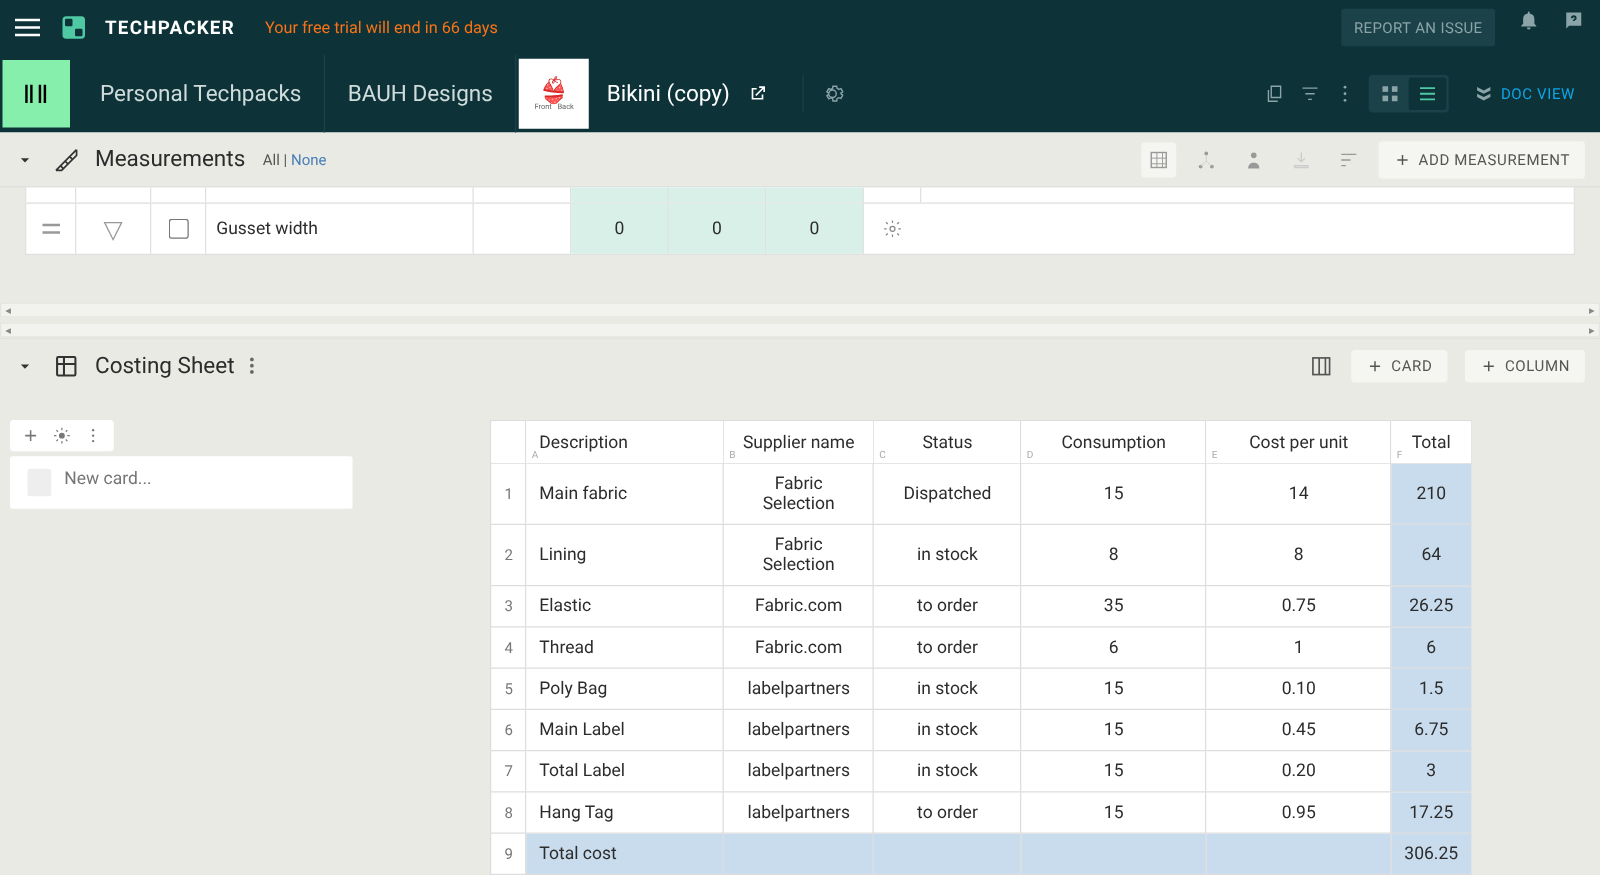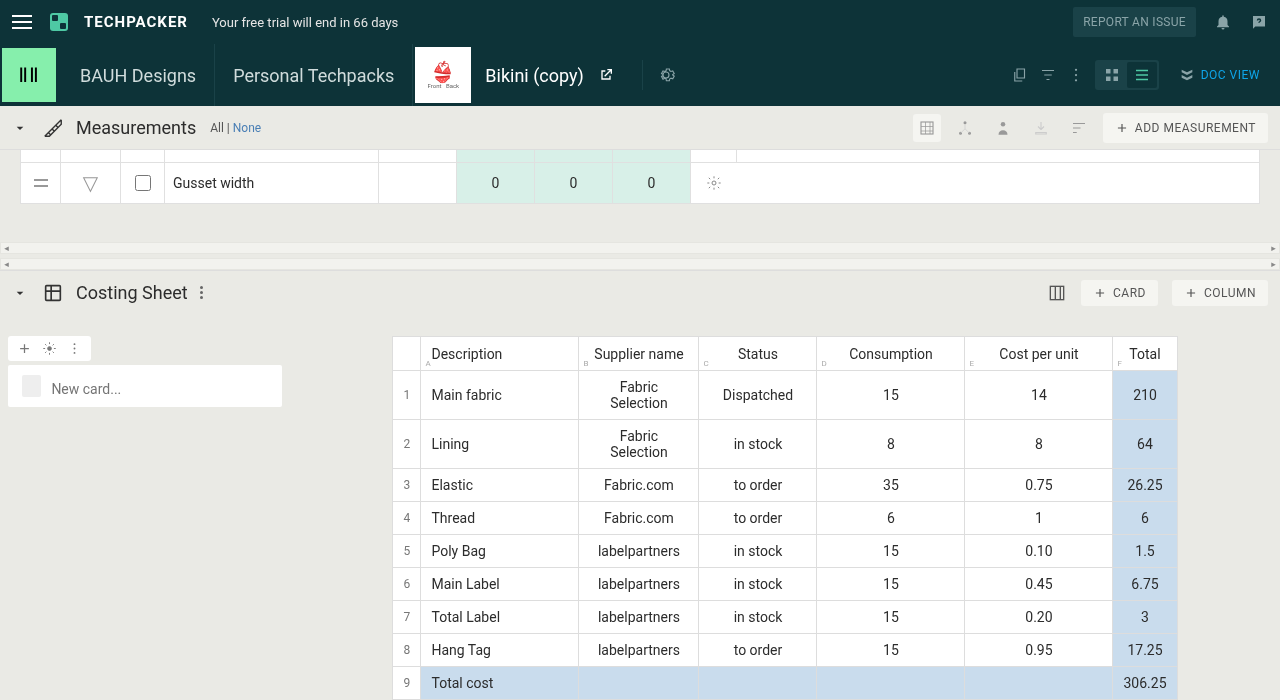--- a/index.html
+++ b/index.html
@@ -5,22 +5,22 @@
 *{box-sizing:border-box;margin:0;padding:0;font-family:-apple-system,BlinkMacSystemFont,"Segoe UI",Roboto,sans-serif}
 body{background:#eaeae5;width:1280px;height:700px;overflow:hidden;color:#2c2c2c}
 .topbar{background:#0d3338;height:44px;display:flex;align-items:center;padding:0 12px;color:#fff}
 .hamburger{width:24px;height:24px;display:flex;flex-direction:column;justify-content:center;gap:4px;cursor:pointer;margin-right:14px}
 .hamburger span{height:2px;background:#fff;width:20px}
 .logo{display:flex;align-items:center;gap:16px;font-weight:700;letter-spacing:1px;font-size:15px}
 .logo-icon{width:18px;height:18px;background:#4ec9a4;border-radius:3px;position:relative}
 .logo-icon::before,.logo-icon::after{content:"";position:absolute;width:6px;height:6px;background:#0d3338;border-radius:1px}
 .logo-icon::before{top:2px;left:2px}
 .logo-icon::after{bottom:2px;right:2px}
-.trial{margin-left:24px;color:#e5e5e5;font-size:13px}
-.topbar-right{margin-left:auto;display:flex;align-items:center;gap:18px}
+.trial{margin-left:24px;color:#f97316;font-size:13px}
+.topbar-right{margin-left:auto;display:flex;align-items:flex-start;gap:18px}
 .report-btn{background:#1a4248;color:#8aa4a8;padding:8px 10px;font-size:12px;border:none;letter-spacing:.3px;cursor:pointer;border-radius:2px}
 .icon-btn{width:18px;height:18px;fill:#8aa4a8;cursor:pointer}
 .secondbar{background:#0d3338;height:62px;display:flex;align-items:center;color:#fff}
 .brand-sq{width:54px;height:54px;background:#86efac;margin-right:6px;display:flex;align-items:center;justify-content:center;margin-left:2px}
 .brand-sq span{font-size:8px;font-weight:900;letter-spacing:-1px;color:#000;writing-mode:horizontal-tb}
 .crumb{padding:0 18px;font-size:18px;color:#d0dcdc;border-right:1px solid #1a4248;height:100%;display:flex;align-items:center;cursor:pointer}
 .thumb{width:56px;height:56px;background:#fff;margin-left:2px;display:flex;align-items:center;justify-content:center;font-size:8px;text-align:center;color:#666;flex-direction:column}
 .thumb-sketch{font-size:20px;line-height:1}
 .techname{font-size:18px;padding:0 14px}
 .open-icon{width:16px;height:16px;fill:#fff;cursor:pointer;margin-right:14px}
@@ -64,21 +64,21 @@
 .costing-head{display:flex;align-items:center;height:44px;padding:0 12px;background:#eaeae5;border-top:1px solid #ddd}
 .costing-head .more{width:4px;display:flex;flex-direction:column;gap:2px;margin-left:12px;cursor:pointer}
 .costing-head .more span{width:3px;height:3px;background:#666;border-radius:50%}
 .costing-right{margin-left:auto;display:flex;align-items:center;gap:14px}
 .pillbtn{display:flex;align-items:center;gap:6px;background:#f5f5f1;padding:6px 12px;font-size:12px;letter-spacing:.5px;cursor:pointer;color:#555;border-radius:3px}
 .pillbtn svg{width:14px;height:14px;fill:#555}
 .costing-body{display:flex;padding-top:22px}
 .card-side{width:290px;padding:0 8px}
 .card-tools{display:flex;align-items:center;gap:4px;padding:2px 6px;background:#fff;border-radius:3px;width:fit-content;margin-bottom:4px}
 .card-tools svg{width:15px;height:15px;fill:#777;cursor:pointer;padding:3px;box-sizing:content-box}
-.newcard{background:#fff;border-radius:2px;padding:10px 14px;display:flex;align-items:flex-end}
+.newcard{background:#fff;border-radius:2px;padding:10px 14px;display:flex;align-items:flex-start}
 .newcard .sq{width:22px;height:22px;background:#eee;margin-right:10px;border-radius:2px}
 .newcard input{border:none;outline:none;font-size:14px;color:#888;width:100%}
 .sheet{flex:1;display:flex;justify-content:center}
 .grid{border-collapse:collapse;background:#fff;font-size:14px}
 .grid th,.grid td{border:1px solid #ddd;padding:8px 10px;text-align:center;font-weight:400}
 .grid th{background:#fff;position:relative;height:34px}
 .grid th .colL{position:absolute;bottom:2px;left:4px;font-size:8px;color:#aaa}
 .grid .rownum{width:28px;color:#777;font-size:12px;background:#fff}
 .grid .desc{text-align:left;width:158px}
 .grid .sup{width:120px}
@@ -112,22 +112,22 @@
     <svg class="icon-btn" viewBox="0 0 24 24">
         <path d="M4 4h16v14H7l-3 3V4zm8 3a3 3 0 00-3 3h2a1 1 0 112 0c0 .5-.3.8-1 1.3-.7.5-1 1-1 1.7h2c0-.3.2-.5.8-.9.9-.6 1.2-1.3 1.2-2.1a3 3 0 00-3-3zm-1 7h2v2h-2z"></path>
       </svg>
   </div>
 </div>
 
 <div class="secondbar">
   <div class="brand-sq">
       <span style="font-family:serif;font-size:20px;font-weight:400;letter-spacing:1px">ⅡⅡ</span>
     </div>
+  <div class="crumb">Personal Techpacks</div>
   <div class="crumb">BAUH Designs</div>
-  <div class="crumb">Personal Techpacks</div>
   <div class="thumb">
     <div class="thumb-sketch">👙</div>
     <div style="font-size:6px">Front &nbsp; Back</div>
   </div>
   <div class="techname">Bikini (copy)</div>
   <svg class="open-icon" viewBox="0 0 24 24">
       <path d="M14 3h7v7h-2V6.4l-8.3 8.3-1.4-1.4L17.6 5H14V3zM5 5h6v2H7v10h10v-4h2v6H5V5z"></path>
     </svg>
   <div class="sep"></div>
   <svg class="gear" viewBox="0 0 24 24">

